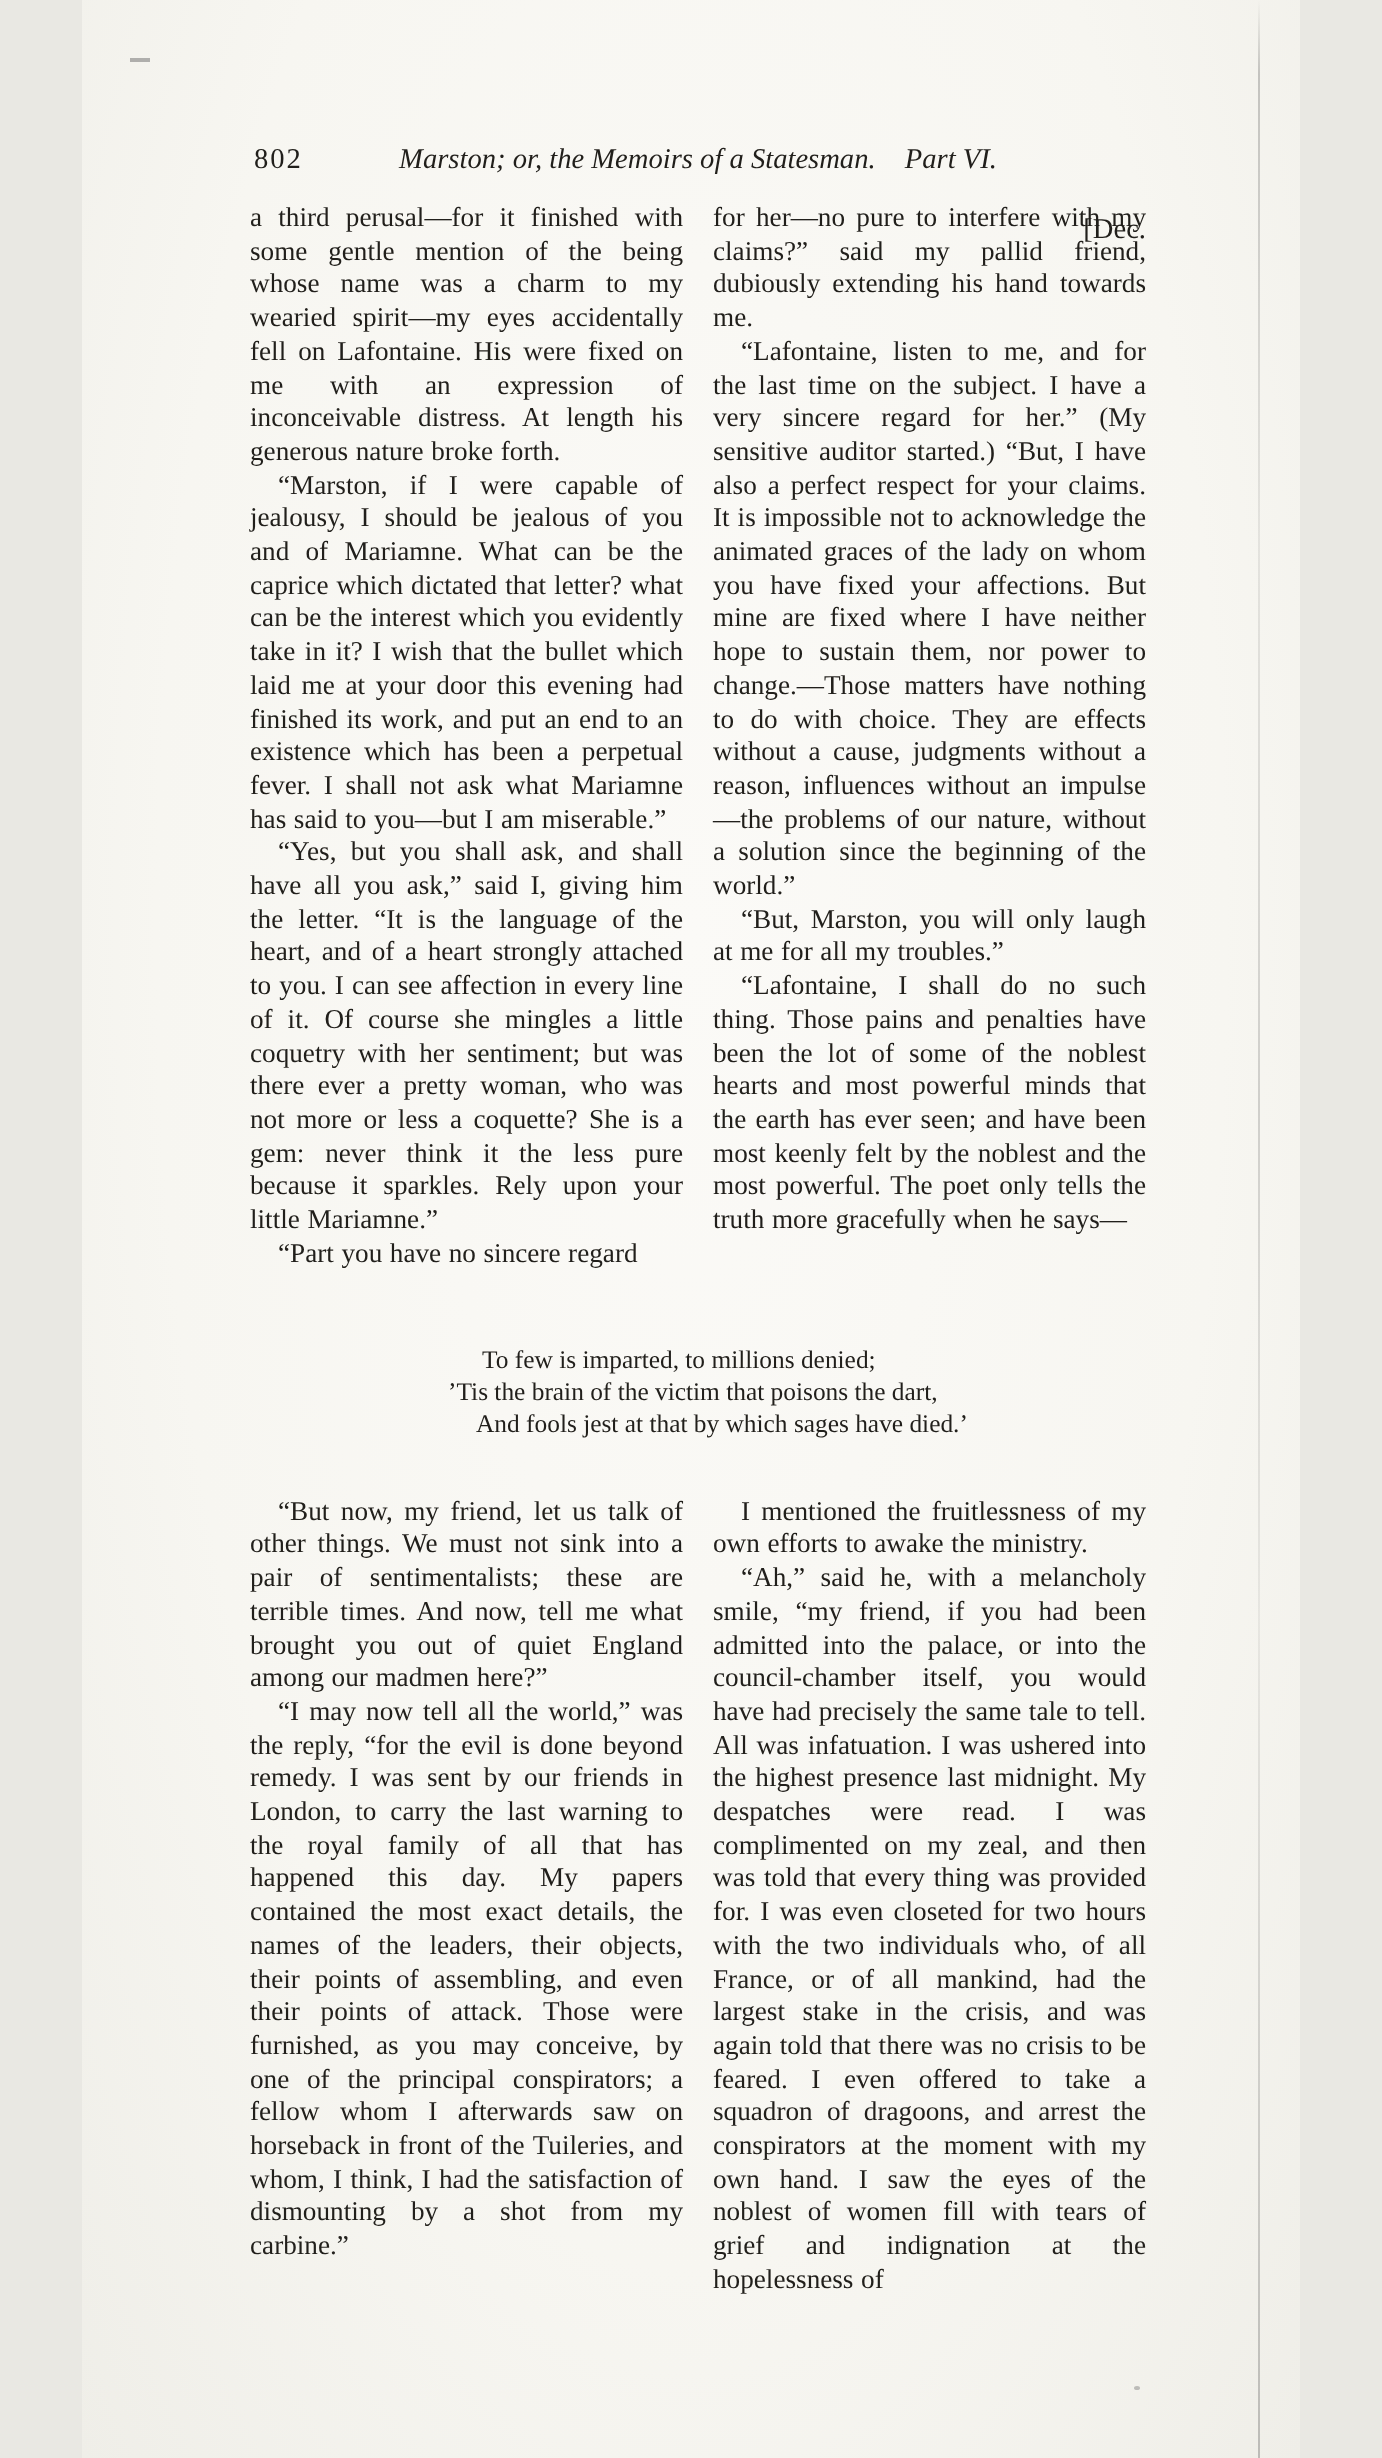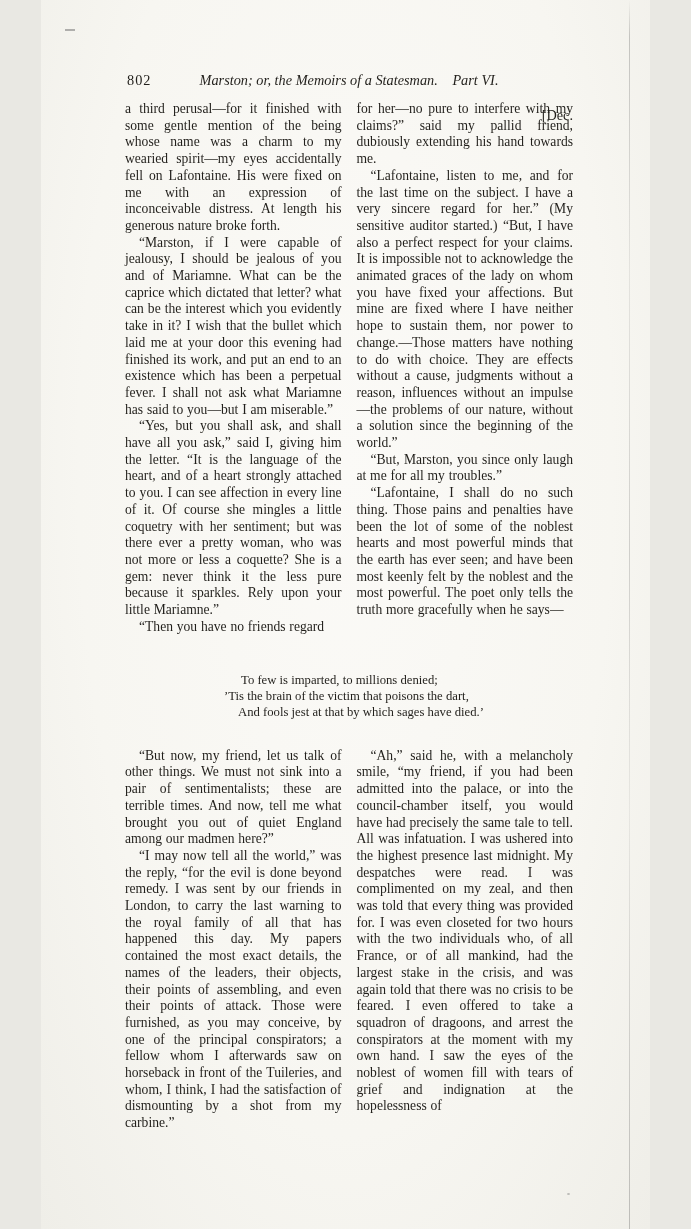--- a/index.html
+++ b/index.html
@@ -89,39 +89,40 @@
       <span class="part">Part VI.</span>
     </span>
     <span class="issue-date">[Dec.</span>
   </header>
 
   <section class="two-col">
     <div class="col">
       <p class="no-indent">a third perusal—for it finished with some gentle mention of the being whose name was a charm to my wearied spirit—my eyes accidentally fell on Lafontaine. His were fixed on me with an expression of inconceivable distress. At length his generous nature broke forth.</p>
       <p>“Marston, if I were capable of jealousy, I should be jealous of you and of Mariamne. What can be the caprice which dictated that letter? what can be the interest which you evidently take in it? I wish that the bullet which laid me at your door this evening had finished its work, and put an end to an existence which has been a perpetual fever. I shall not ask what Mariamne has said to you—but I am miserable.”</p>
       <p>“Yes, but you shall ask, and shall have all you ask,” said I, giving him the letter. “It is the language of the heart, and of a heart strongly attached to you. I can see affection in every line of it. Of course she mingles a little coquetry with her sentiment; but was there ever a pretty woman, who was not more or less a coquette? She is a gem: never think it the less pure because it sparkles. Rely upon your little Mariamne.”</p>
-      <p>“Then you have no friends regard</p>
+      <p>“Part you have no sincere regard</p>
     </div>
     <div class="col">
       <p class="no-indent">for her—no pure to interfere with my claims?” said my pallid friend, dubiously extending his hand towards me.</p>
       <p>“Lafontaine, listen to me, and for the last time on the subject. I have a very sincere regard for her.” (My sensitive auditor started.) “But, I have also a perfect respect for your claims. It is impossible not to acknowledge the animated graces of the lady on whom you have fixed your affections. But mine are fixed where I have neither hope to sustain them, nor power to change.—Those matters have nothing to do with choice. They are effects without a cause, judgments without a reason, influences without an impulse—the problems of our nature, without a solution since the beginning of the world.”</p>
-      <p>“But, Marston, you since only laugh at me for all my troubles.”</p>
+      <p>“But, Marston, you will only laugh at me for all my troubles.”</p>
       <p>“Lafontaine, I shall do no such thing. Those pains and penalties have been the lot of some of the noblest hearts and most powerful minds that the earth has ever seen; and have been most keenly felt by the noblest and the most powerful. The poet only tells the truth more gracefully when he says—</p>
     </div>
   </section>
 
   <div class="verse">
     <div class="verse-line l1">To few is imparted, to millions denied;</div>
     <div class="verse-line l2">’Tis the brain of the victim that poisons the dart,</div>
     <div class="verse-line l3">And fools jest at that by which sages have died.’</div>
   </div>
 
   <section class="two-col">
     <div class="col">
       <p>“But now, my friend, let us talk of other things. We must not sink into a pair of sentimentalists; these are terrible times. And now, tell me what brought you out of quiet England among our madmen here?”</p>
       <p>“I may now tell all the world,” was the reply, “for the evil is done beyond remedy. I was sent by our friends in London, to carry the last warning to the royal family of all that has happened this day. My papers contained the most exact details, the names of the leaders, their objects, their points of assembling, and even their points of attack. Those were furnished, as you may conceive, by one of the principal conspirators; a fellow whom I afterwards saw on horseback in front of the Tuileries, and whom, I think, I had the satisfaction of dismounting by a shot from my carbine.”</p>
     </div>
     <div class="col">
+      <p>I mentioned the fruitlessness of my own efforts to awake the ministry.</p>
       <p>“Ah,” said he, with a melancholy smile, “my friend, if you had been admitted into the palace, or into the council-chamber itself, you would have had precisely the same tale to tell. All was infatuation. I was ushered into the highest presence last midnight. My despatches were read. I was complimented on my zeal, and then was told that every thing was provided for. I was even closeted for two hours with the two individuals who, of all France, or of all mankind, had the largest stake in the crisis, and was again told that there was no crisis to be feared. I even offered to take a squadron of dragoons, and arrest the conspirators at the moment with my own hand. I saw the eyes of the noblest of women fill with tears of grief and indignation at the hopelessness of</p>
     </div>
   </section>
 
 </div>
 
 </body></html>

